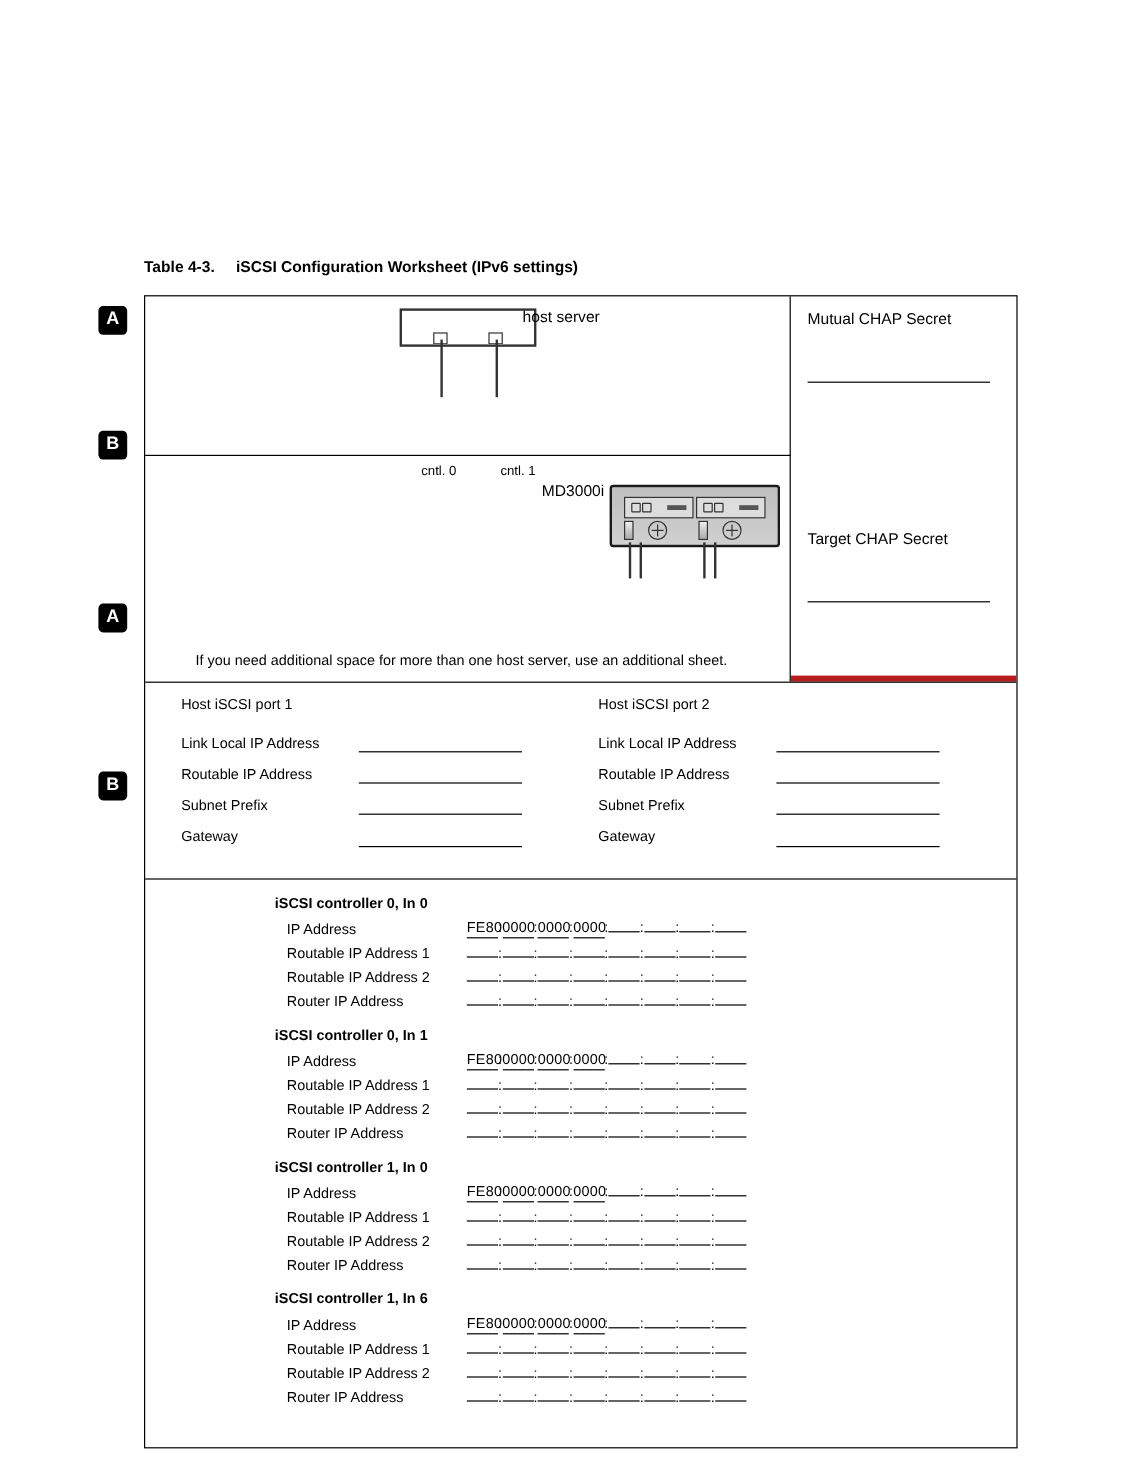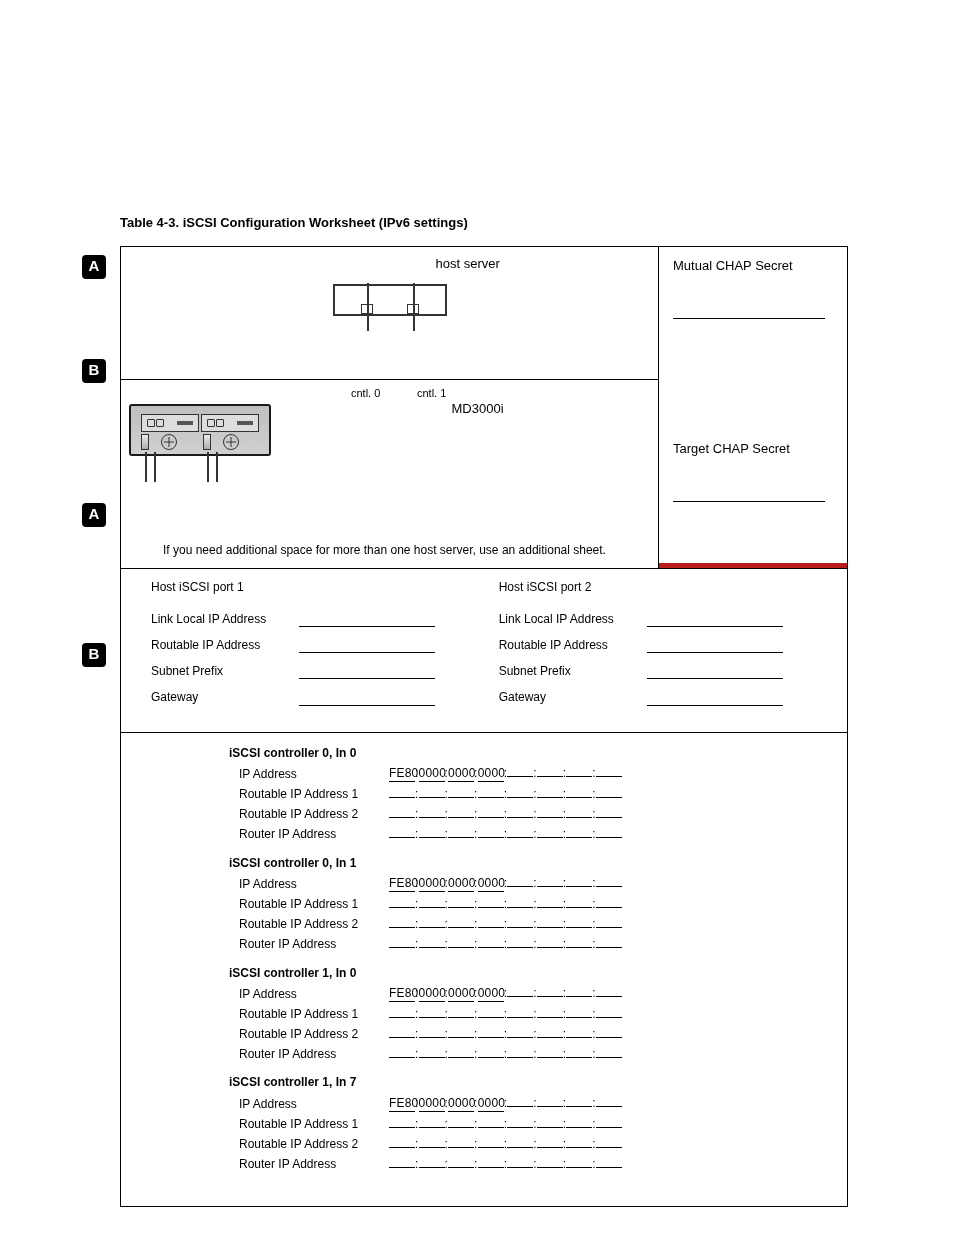--- a/index.html
+++ b/index.html
@@ -7,21 +7,21 @@
   body{
     background:#fff;color:var(--fg);
     font-family:"Helvetica Neue",Helvetica,Arial,sans-serif;
     font-size:13px;line-height:1.35;
     width:954px;margin:0 auto;
   }
   .page{padding:34px 50px 40px 50px;box-sizing:border-box;width:954px}
 
   
   .caption{font-weight:700;font-size:13px;margin:180px 0 14px 70px;}
-  .caption .num{}
+  .caption .num{margin-right:14px}
 
   
   .worksheet{
     margin-left:70px;width:726px;
     border:1px solid #000; position:relative;
   }
 
   
   .cellrow{display:flex;align-items:stretch}
   .cellmain{flex:1 1 auto;border-bottom:1px solid #000;border-right:1px solid #000;position:relative}
@@ -31,31 +31,31 @@
 
   
   .badges{position:absolute;left:-39px;top:0;height:100%;width:30px}
   .badge{
     position:absolute;left:0;width:24px;height:24px;border-radius:4px;
     background:#000;color:#fff;font-weight:700;font-size:15px;
     display:flex;align-items:center;justify-content:center;
   }
 
   
-  .diag{display:flex;justify-content:center;align-items:center;padding:10px 8px 36px 8px;position:relative;min-height:86px}
+  .diag{display:flex;justify-content:center;align-items:flex-start;padding:10px 8px 36px 8px;position:relative;min-height:86px}
   .host-box{width:110px;height:28px;border:2px solid #333;position:relative;background:#fff}
   .host-box .port{position:absolute;width:10px;height:8px;border:1px solid #333;top:18px;background:#fff}
   .host-box .port.p1{left:26px}
   .host-box .port.p2{left:72px}
   .host-cable{position:absolute;width:2px;background:#333;top:36px;height:48px}
   .host-cable.c1{left:calc(50% - 23px)}
   .host-cable.c2{left:calc(50% + 23px)}
   .host-label{position:absolute;left:calc(50% + 46px);top:8px;font-size:13px}
 
-  .diag2{display:flex;justify-content:flex-start;align-items:flex-start;padding:10px 8px 62px 8px;position:relative;min-height:90px}
+  .diag2{display:flex;justify-content:flex-end;align-items:flex-start;padding:10px 8px 62px 8px;position:relative;min-height:90px}
   .cntl{position:absolute;font-size:11px;top:6px}
   .cntl.c0{left:230px}
   .cntl.c1{left:296px}
   .md-box{width:138px;height:48px;border:2px solid #1a1a1a;border-radius:3px;position:relative;background:linear-gradient(#bfbfbf,#d0d0d0)}
   .md-label{position:absolute;left:calc(50% + 62px);top:20px;font-size:13px}
   .md-box .ctlbox{position:absolute;top:8px;width:56px;height:16px;border:1px solid #333;background:#ddd}
   .md-box .ctlbox.l{left:10px}
   .md-box .ctlbox.r{right:10px}
   .md-box .ctlbox .dot{position:absolute;width:6px;height:6px;border:1px solid #333;top:4px;border-radius:1px}
   .md-box .ctlbox .dot.d1{left:5px}
@@ -262,21 +262,21 @@
           <div class="subrow">
             <div class="sublabel">Routable IP Address 2</div>
             <span class="ipval"><span class="ipg"></span><span class="sep"> : </span><span class="ipg"></span><span class="sep"> : </span><span class="ipg"></span><span class="sep"> : </span><span class="ipg"></span><span class="sep"> : </span><span class="ipg"></span><span class="sep"> : </span><span class="ipg"></span><span class="sep"> : </span><span class="ipg"></span><span class="sep"> : </span><span class="ipg"></span></span>
           </div>
           <div class="subrow">
             <div class="sublabel">Router IP Address</div>
             <span class="ipval"><span class="ipg"></span><span class="sep"> : </span><span class="ipg"></span><span class="sep"> : </span><span class="ipg"></span><span class="sep"> : </span><span class="ipg"></span><span class="sep"> : </span><span class="ipg"></span><span class="sep"> : </span><span class="ipg"></span><span class="sep"> : </span><span class="ipg"></span><span class="sep"> : </span><span class="ipg"></span></span>
           </div>
         </div>
         <div class="ctlblock">
-          <div class="ctlhead">iSCSI controller 1, In 7</div>
+          <div class="ctlhead">iSCSI controller 1, In 6</div>
           <div class="subrow">
             <div class="sublabel">IP Address</div>
             <span class="ipval"><span class="ipg">FE80</span><span class="sep"> : </span><span class="ipg">0000</span><span class="sep"> : </span><span class="ipg">0000</span><span class="sep"> : </span><span class="ipg">0000</span><span class="sep"> : </span><span class="ipg"></span><span class="sep"> : </span><span class="ipg"></span><span class="sep"> : </span><span class="ipg"></span><span class="sep"> : </span><span class="ipg"></span></span>
           </div>
           <div class="subrow">
             <div class="sublabel">Routable IP Address 1</div>
             <span class="ipval"><span class="ipg"></span><span class="sep"> : </span><span class="ipg"></span><span class="sep"> : </span><span class="ipg"></span><span class="sep"> : </span><span class="ipg"></span><span class="sep"> : </span><span class="ipg"></span><span class="sep"> : </span><span class="ipg"></span><span class="sep"> : </span><span class="ipg"></span><span class="sep"> : </span><span class="ipg"></span></span>
           </div>
           <div class="subrow">
             <div class="sublabel">Routable IP Address 2</div>

